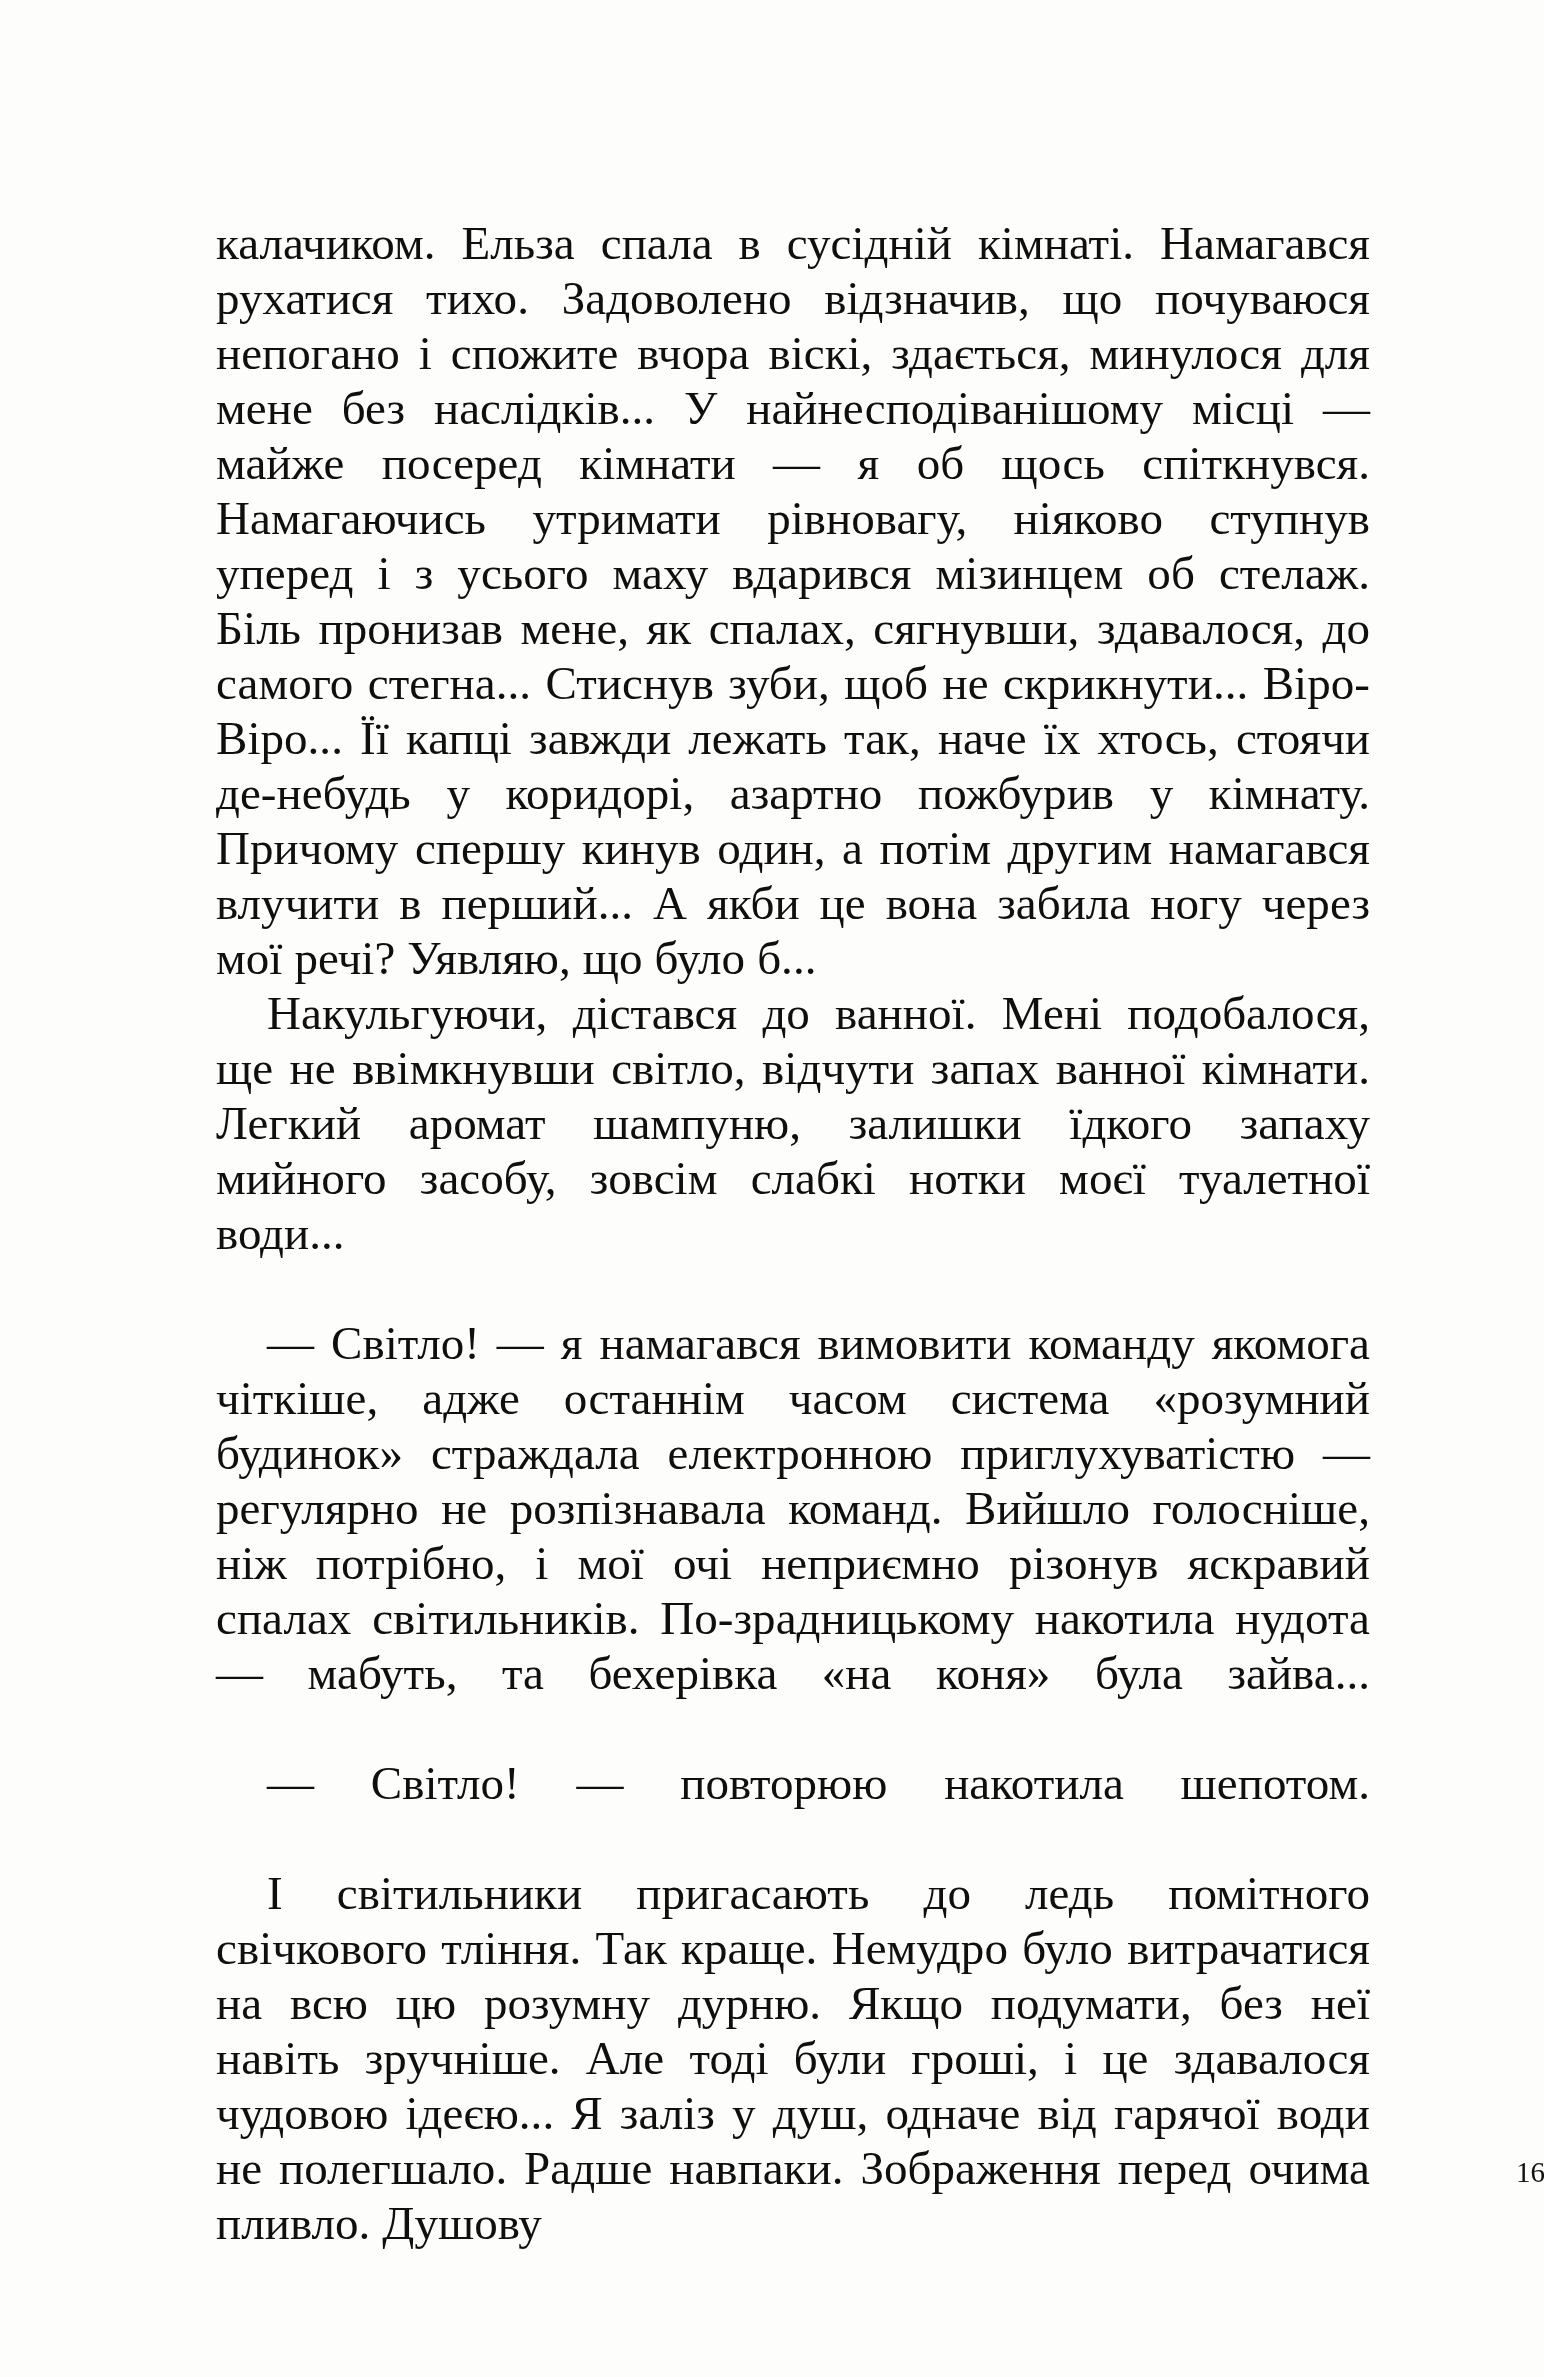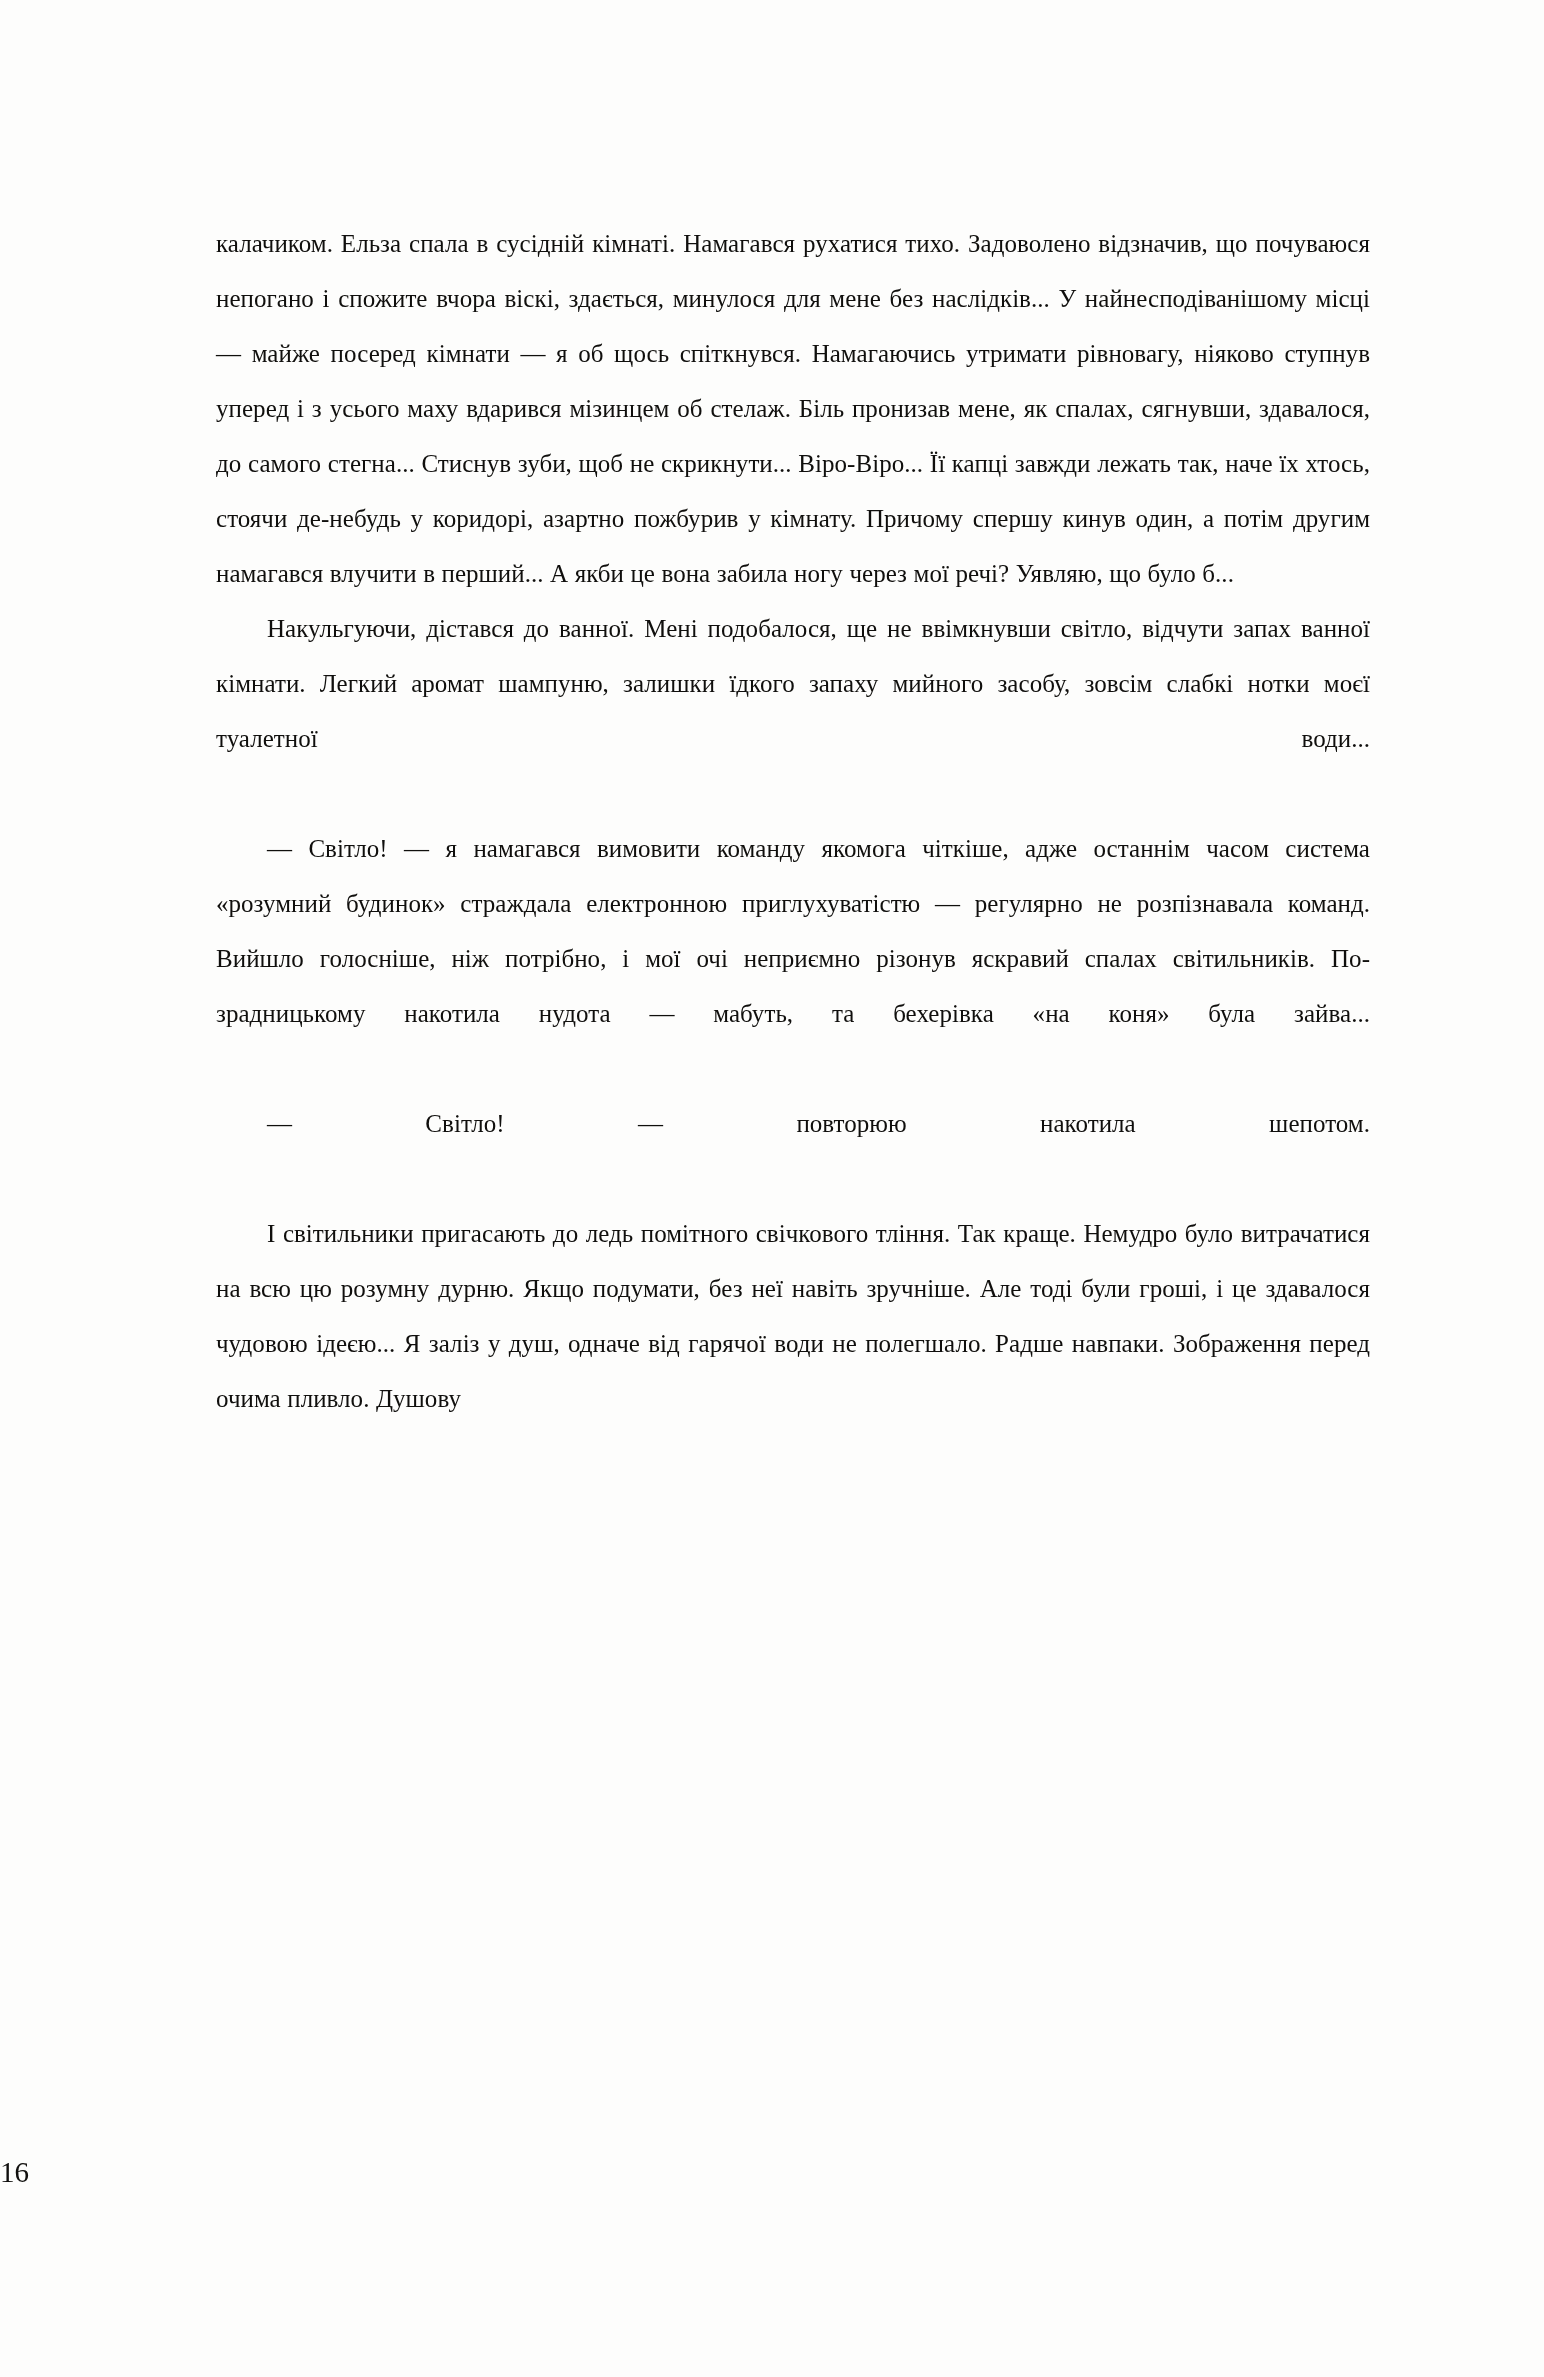--- a/index.html
+++ b/index.html
@@ -21,21 +21,21 @@
   .text-block {
     position: absolute;
     left: 216px;
     top: 216px;
     width: 1154px;
   }
 
   .para {
     margin: 0;
     font-family: "Liberation Serif", "DejaVu Serif", serif;
-    font-size: 25px;
+    font-size: 47px;
     line-height: 55px;
     color: #100f0d;
     text-align: justify;
     text-justify: inter-word;
     text-indent: 51px;
     hyphens: manual;
     -webkit-hyphens: manual;
     letter-spacing: 0.04px;
     word-spacing: 0.2px;
   }
@@ -53,21 +53,21 @@
 
   .para.full-justify::after {
     display: none;
   }
 
   .page-number {
     position: absolute;
     left: 0;
     right: 0;
     top: 2155px;
-    text-align: left;
+    text-align: right;
     font-family: "Liberation Serif", "DejaVu Serif", serif;
     font-size: 29px;
     line-height: 35px;
     color: #100f0d;
   }
 </style>
 </head>
 <body>
 
 <div class="page">

